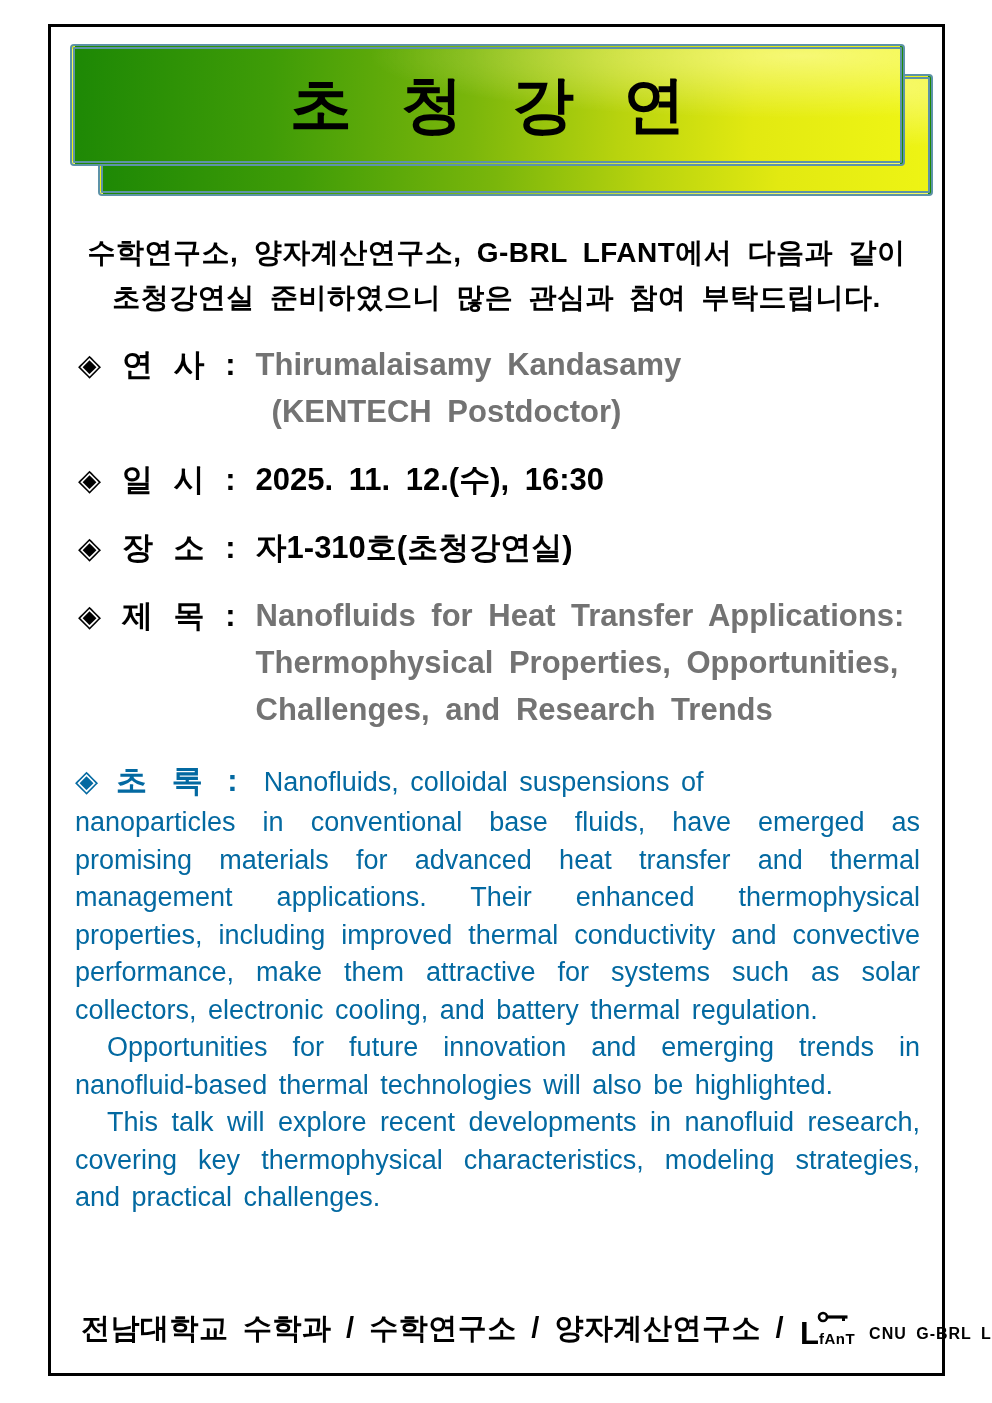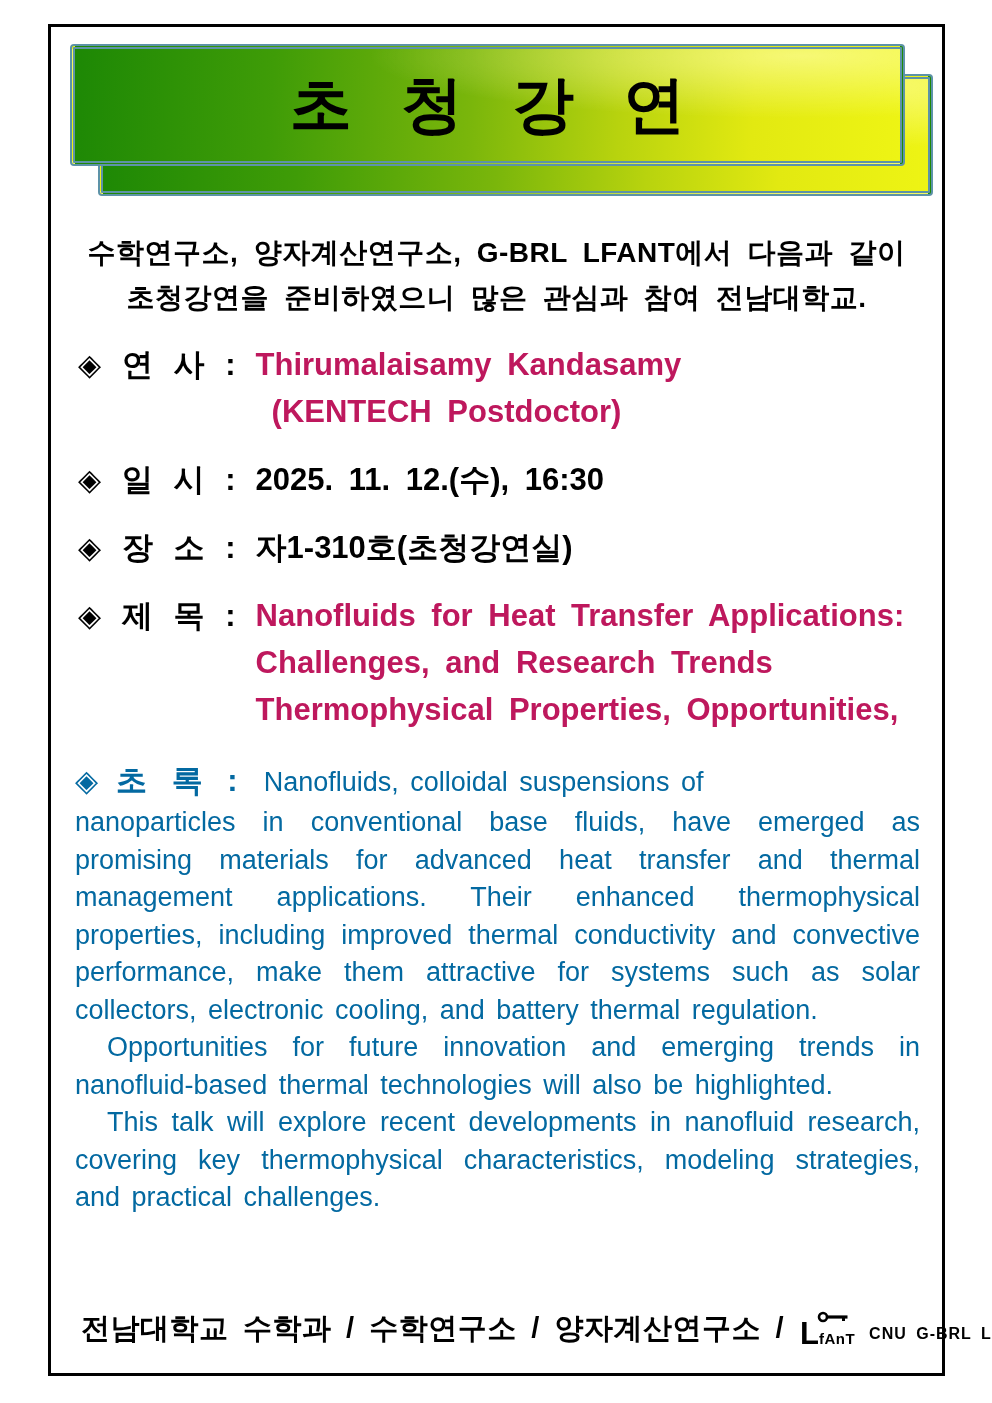--- a/index.html
+++ b/index.html
@@ -68,21 +68,21 @@
     flex: 0 0 36px;
     margin-right: 8px;
     line-height: 47px;
   }
   .row-label {
     letter-spacing: 6px;
     white-space: nowrap;
     margin-right: 14px;
   }
   .row-value { word-spacing: 7px; }
-  .row-value.blue { color: #be185d; }
+  .row-value.blue { color: #737373; }
   .row-value .vindent { padding-left: 16px; }
   
   .abstract {
     margin: 24px 22px 0 24px;
     font-size: 27px;
     line-height: 37.5px;
     text-align: justify;
     word-spacing: 4px;
     color: #0369a1;
   }
@@ -135,21 +135,21 @@
 
   <div class="banner-wrap">
     <div class="banner shadow"></div>
     <div class="banner main">
       <span class="banner-title">초 청 강 연</span>
     </div>
   </div>
 
   <div class="intro">
     <div>수학연구소, 양자계산연구소, G-BRL LFANT에서 다음과 같이</div>
-    <div>초청강연을 준비하였으니 많은 관심과 참여 전남대학교.</div>
+    <div>초청강연실 준비하였으니 많은 관심과 참여 부탁드립니다.</div>
   </div>
 
   <div class="rows">
 
     <div class="row">
       <span class="diamond">◈</span>
       <span class="row-label">연 사 :</span>
       <div class="row-value blue">
         <div>Thirumalaisamy Kandasamy</div>
         <div class="vindent">(KENTECH Postdoctor)</div>
@@ -170,22 +170,22 @@
       <div class="row-value">
         <div>자1-310호(초청강연실)</div>
       </div>
     </div>
 
     <div class="row">
       <span class="diamond">◈</span>
       <span class="row-label">제 목 :</span>
       <div class="row-value blue">
         <div>Nanofluids for Heat Transfer Applications:</div>
+        <div>Thermophysical Properties, Opportunities,</div>
         <div>Challenges, and Research Trends</div>
-        <div>Thermophysical Properties, Opportunities,</div>
       </div>
     </div>
 
   </div>
 
   <div class="abstract">
     <p><span class="ab-head"><span class="diamond">◈</span><span>초 록 :</span></span><span>Nanofluids, colloidal suspensions of</span><br>
     <span>nanoparticles in conventional base fluids, have emerged as promising materials for advanced heat transfer and thermal management applications. Their enhanced thermophysical properties, including improved thermal conductivity and convective performance, make them attractive for systems such as solar collectors, electronic cooling, and battery thermal regulation.</span></p>
     <p class="indent">Opportunities for future innovation and emerging trends in nanofluid-based thermal technologies will also be highlighted.</p>
     <p class="indent">This talk will explore recent developments in nanofluid research, covering key thermophysical characteristics, modeling strategies, and practical challenges.</p>

